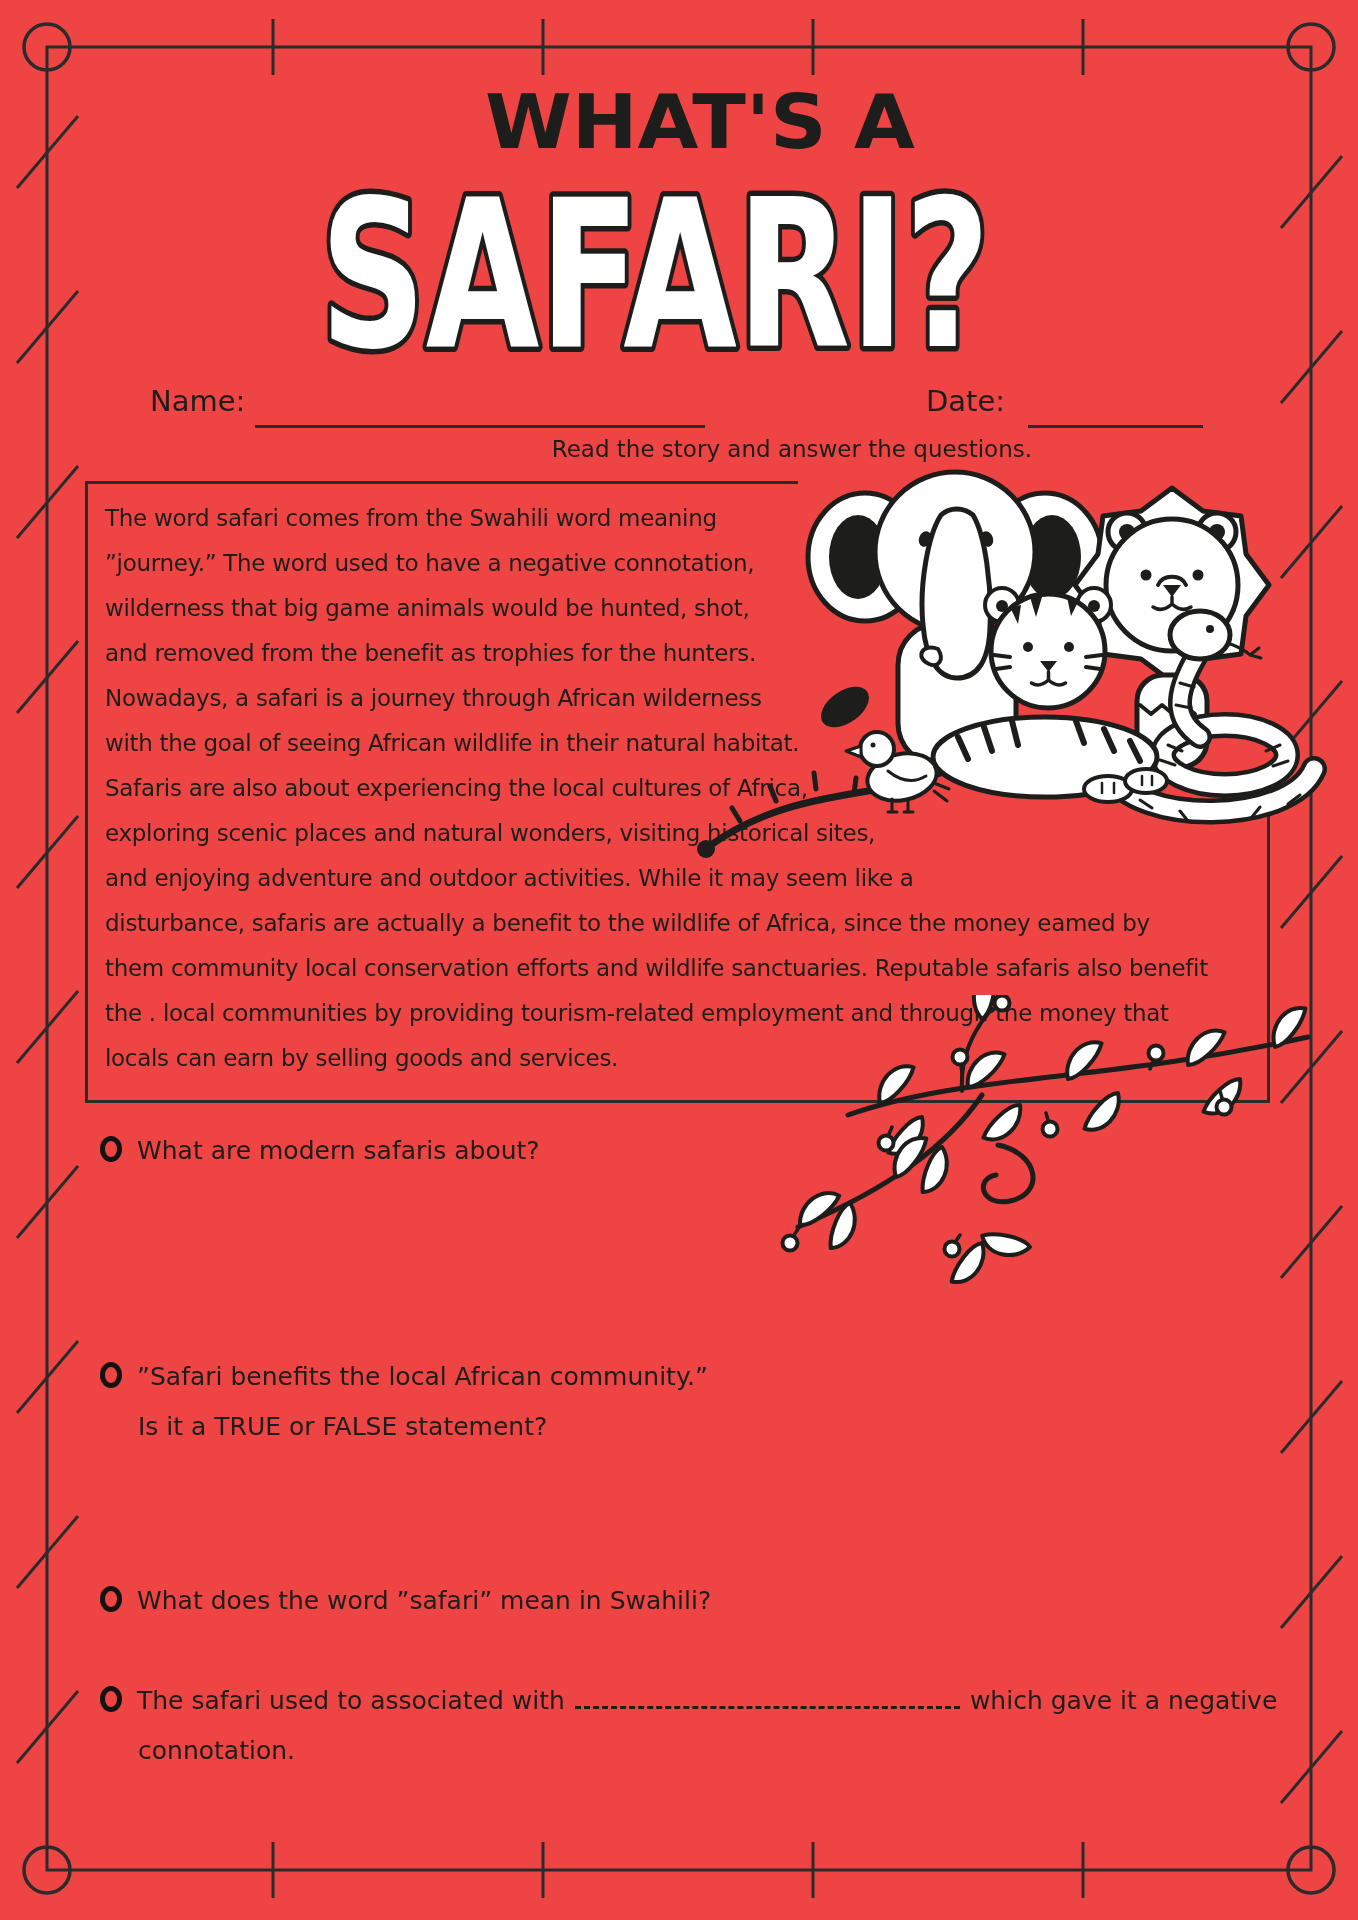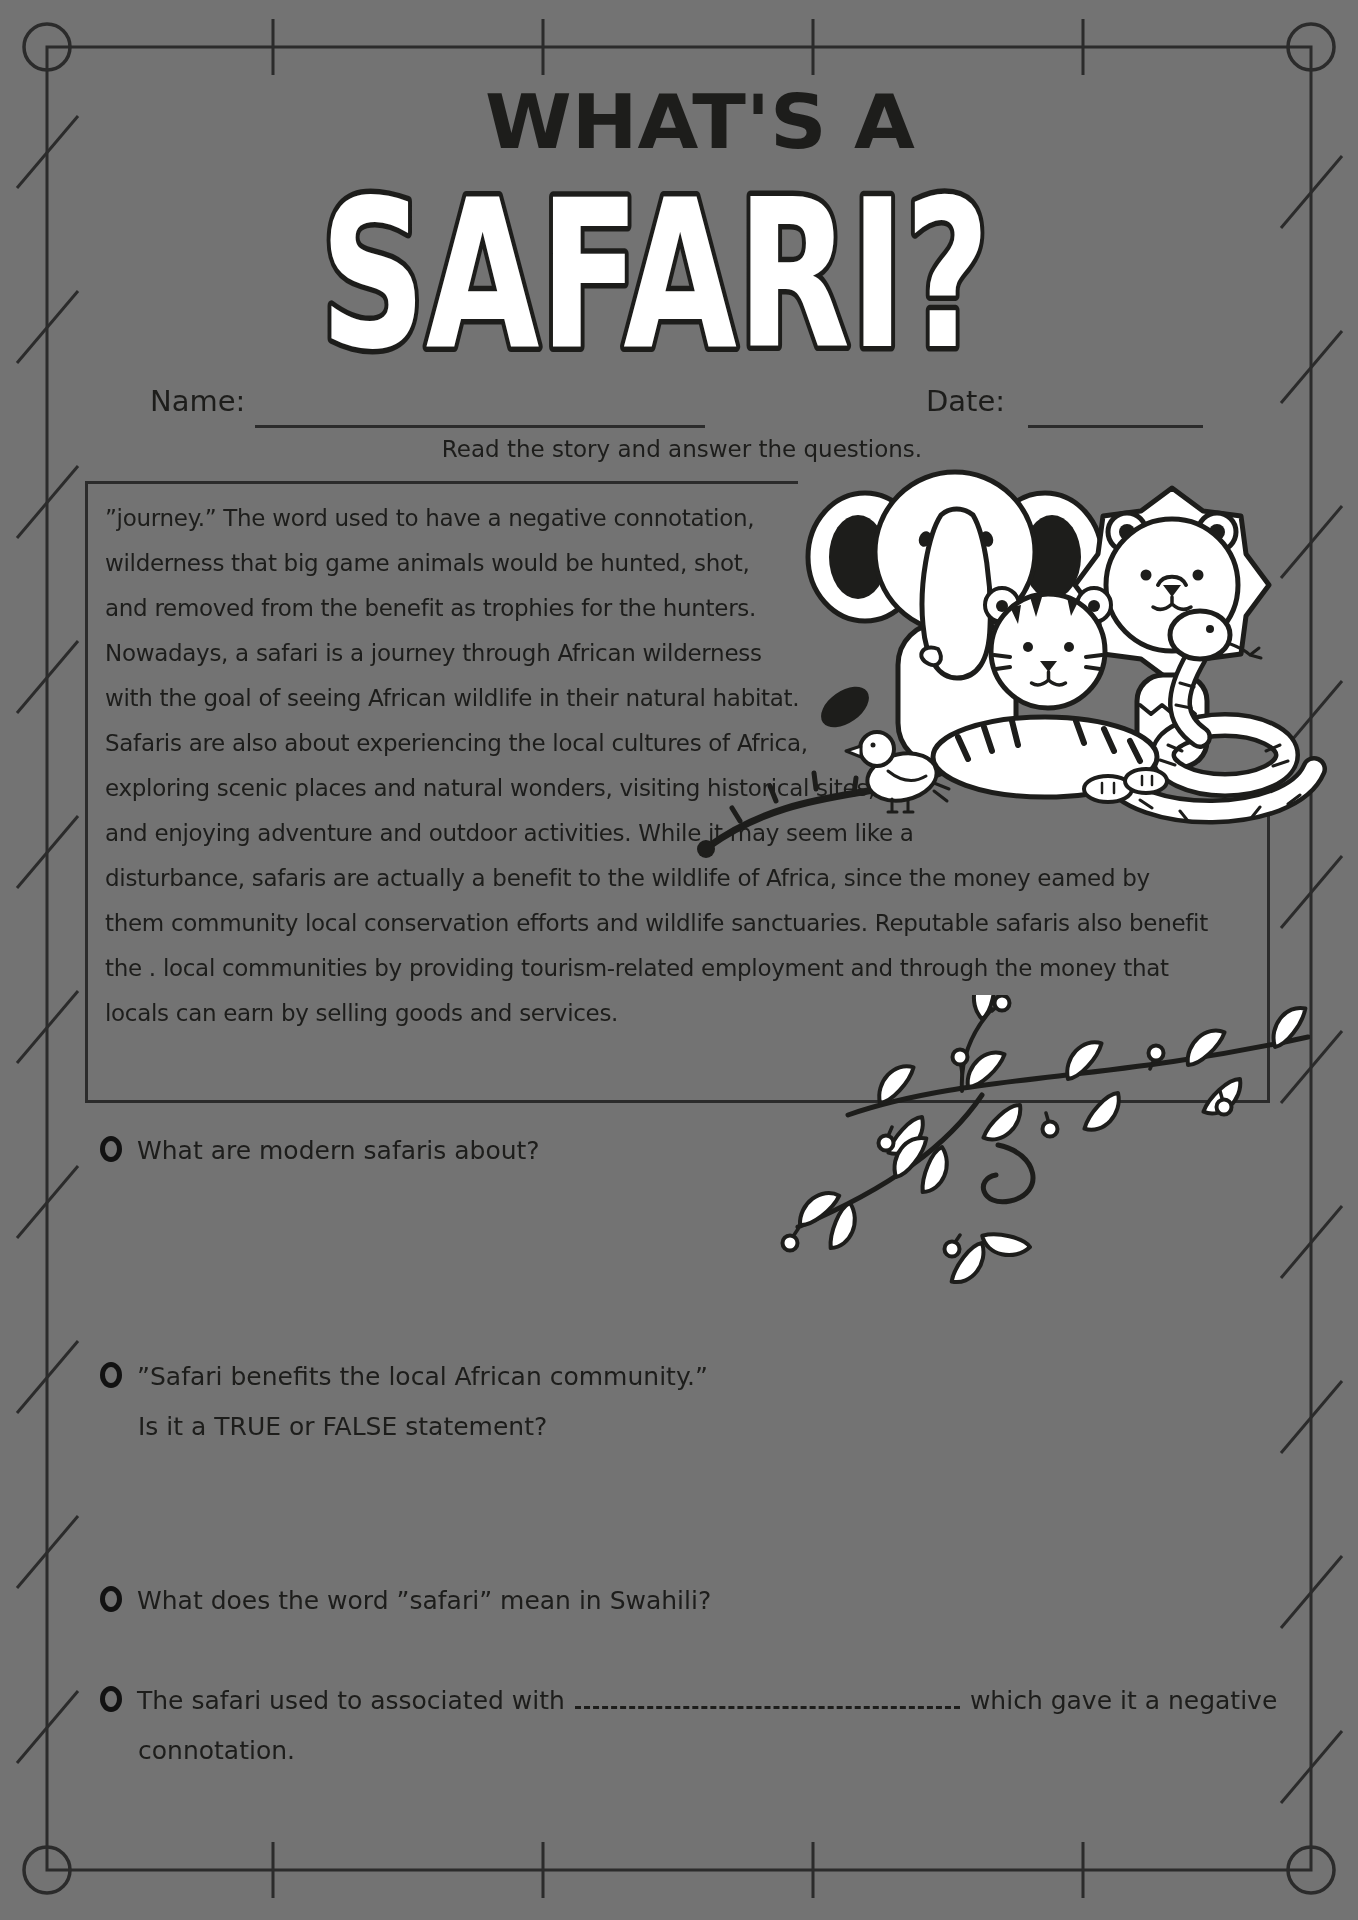--- a/index.html
+++ b/index.html
@@ -1,21 +1,21 @@
 <!DOCTYPE html>
 <html><head>
 <meta charset="utf-8">
 <style>
   html,body{margin:0;padding:0;background:#fff;}
   body{width:1358px;height:1920px;font-family:"DejaVu Sans",sans-serif;color:#1d1d1b;}
-  #page{position:relative;width:1358px;height:1920px;background:#737373;overflow:hidden;}
+  #page{position:relative;width:1358px;height:1920px;background:#ef4444;overflow:hidden;}
   .abs{position:absolute;}
   .bline{position:absolute;background:#2b2b2b;}
   .label{font-size:29px;}
-  .instruction{font-size:23px;text-align:center;}
+  .instruction{font-size:23px;text-align:right;}
   .story-text{font-size:23px;letter-spacing:-0.3px;line-height:45px;}
   .story-line{height:45px;white-space:nowrap;}
   .q{position:absolute;left:100px;width:1200px;font-size:25px;color:#1d1d1b;}
   .q-row{line-height:50px;white-space:nowrap;}
   .q-line2{padding-left:38px;}
   .bullet{display:inline-block;width:12px;height:16px;border:5px solid #121212;border-radius:50%;margin-right:15px;vertical-align:-3px;}
   .fill-line{position:absolute;height:3px;background:#2b2b2b;}
   .blank-dashed{display:inline-block;width:385px;height:0;border-bottom:3px dashed #1d1d1b;margin:0 10px;}
   svg text{font-family:"DejaVu Sans",sans-serif;}
 </style>
@@ -81,20 +81,21 @@
   <div class="fill-line" style="left:1028px;top:425px;width:175px"></div>
 
   <div class="abs instruction" style="left:332px;top:436px;width:700px">Read the story and answer the questions.</div>
 
   <div class="bline" style="left:85px;top:481px;width:713px;height:3px"></div>
   <div class="bline" style="left:85px;top:481px;width:3px;height:622px"></div>
   <div class="bline" style="left:85px;top:1100px;width:1185px;height:3px"></div>
   <div class="bline" style="left:1267px;top:798px;width:3px;height:305px"></div>
 
   <div class="abs story-text" style="left:105px;top:496px;width:1160px">
+    <div class="story-line">The word safari comes from the Swahili word meaning</div>
     <div class="story-line">”journey.” The word used to have a negative connotation,</div>
     <div class="story-line">wilderness that big game animals would be hunted, shot,</div>
     <div class="story-line">and removed from the benefit as trophies for the hunters.</div>
     <div class="story-line">Nowadays, a safari is a journey through African wilderness</div>
     <div class="story-line">with the goal of seeing African wildlife in their natural habitat.</div>
     <div class="story-line">Safaris are also about experiencing the local cultures of Africa,</div>
     <div class="story-line">exploring scenic places and natural wonders, visiting historical sites,</div>
     <div class="story-line">and enjoying adventure and outdoor activities. While it may seem like a</div>
     <div class="story-line">disturbance, safaris are actually a benefit to the wildlife of Africa, since the money eamed by</div>
     <div class="story-line">them community local conservation efforts and wildlife sanctuaries. Reputable safaris also benefit</div>

